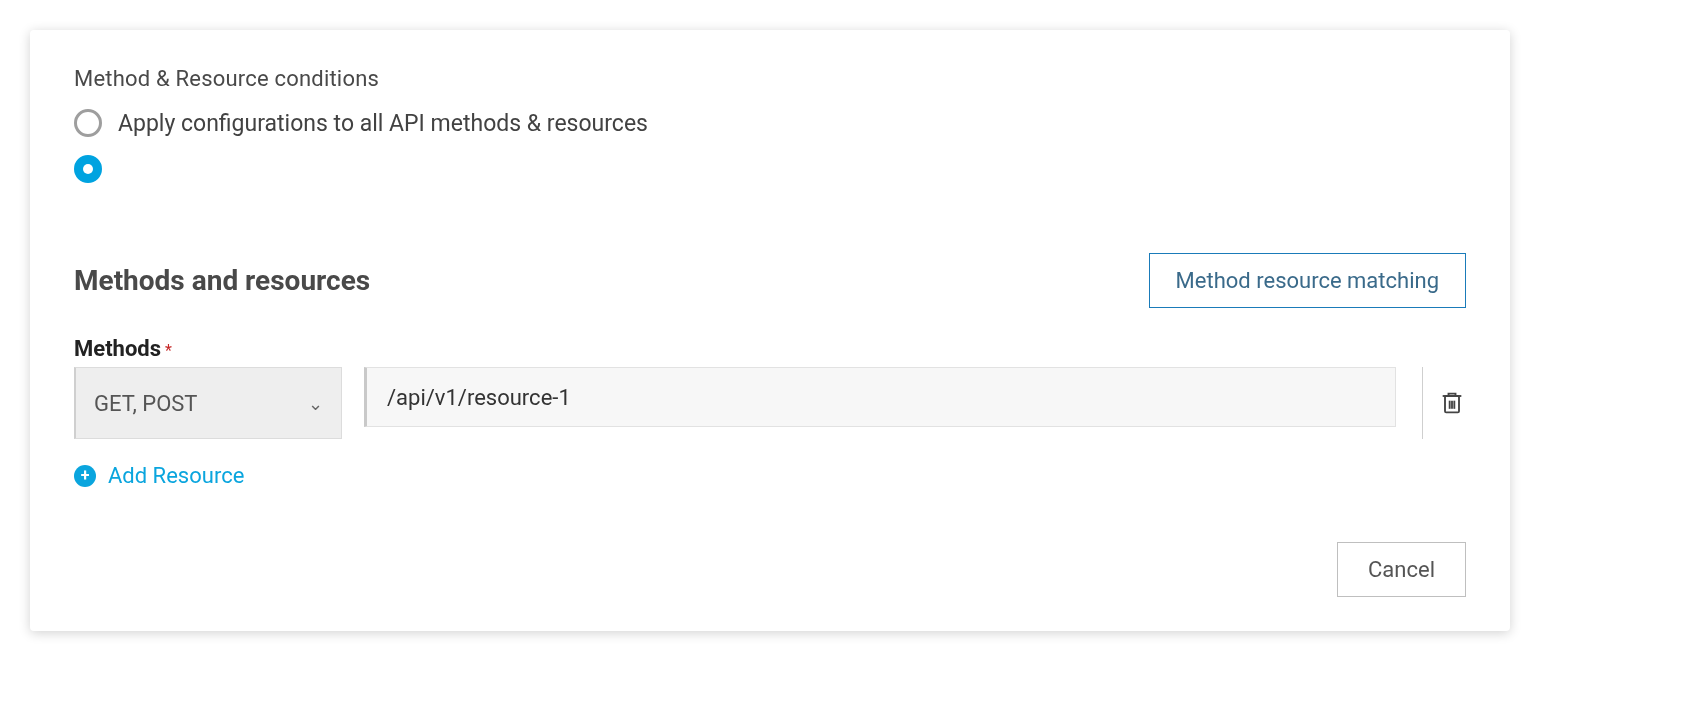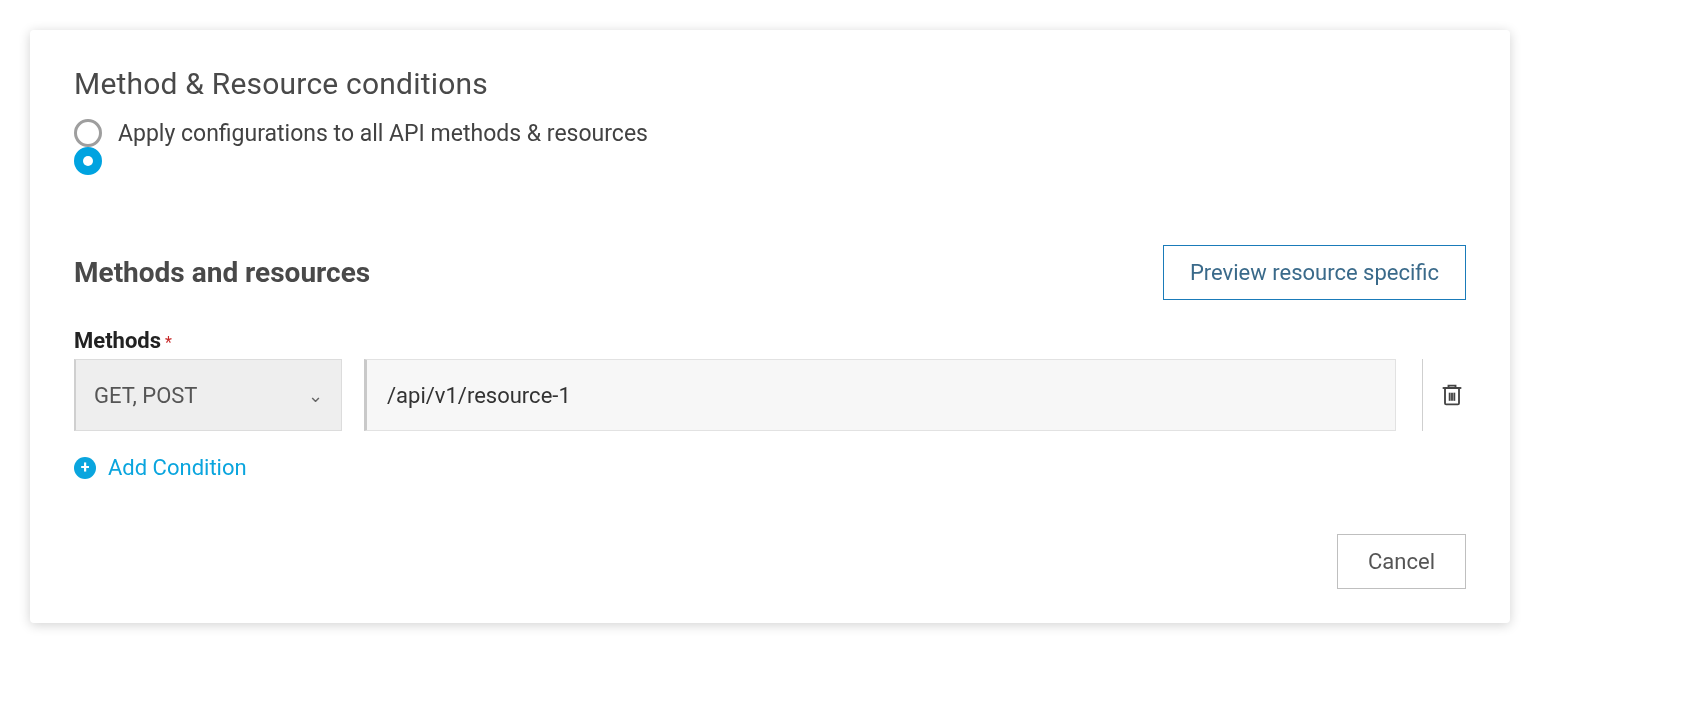--- a/index.html
+++ b/index.html
@@ -12,27 +12,27 @@
   }
   .panel {
     background: #fff;
     border-radius: 4px;
     box-shadow: 0 2px 12px rgba(0,0,0,0.18);
     padding: 36px 44px 34px 44px;
     width: 1480px;
     max-width: 100%;
   }
   .panel-title {
-    font-size: 30px;
+    font-size: 22px;
     font-weight: 400;
     color: #494949;
     margin: 0 0 18px 0;
     letter-spacing: 0.2px;
   }
-  .radio-group { display: flex; flex-direction: column; margin-bottom: 70px; }
+  .radio-group { display: flex; flex-direction: column; gap: 18px; margin-bottom: 70px; }
   .radio-row { display: flex; align-items: center; gap: 16px; cursor: pointer; }
   .radio-outer {
     width: 28px; height: 28px; border-radius: 50%;
     border: 3px solid #9e9e9e;
     display: inline-flex; align-items: center; justify-content: center;
     flex: 0 0 auto;
   }
   .radio-row.selected .radio-outer { border-color: #00a3e0; background:#00a3e0; }
   .radio-inner { width: 10px; height: 10px; border-radius: 50%; background: #fff; display:none; }
   .radio-row.selected .radio-inner { display:block; }
@@ -71,21 +71,21 @@
     font-size:22px; color:#555;
   }
   .chevron { font-size:18px; color:#666; }
   .uri-input-wrap {
     flex:1;
     border:1px solid #e2e2e2;
     border-left:3px solid #c9c9c9;
     background:#f7f7f7;
     display:flex; align-items:center;
     padding: 0 18px;
-    height:72px;
+    height:60px;
   }
   .uri-input {
     border:none; outline:none; background:transparent;
     font-size:22px; color:#333; width:100%;
     font-family: inherit;
   }
   .delete-btn {
     width:44px; display:flex; align-items:center; justify-content:center;
     cursor:pointer; color:#444;
     border-left:1px solid #cfcfcf;
@@ -119,21 +119,21 @@
     </div>
     <div class="radio-row selected">
       <span class="radio-outer">
           <span class="radio-inner"></span>
         </span>
     </div>
   </div>
 
   <div class="section-header-row">
     <h3 class="section-title">Methods and resources</h3>
-    <button class="preview-btn">Preview resource specific</button>
+    <button class="preview-btn">Method resource matching</button>
   </div>
 
   <div class="cols-header">
     <div class="col-methods">
       <span class="col-label">Methods</span><span class="req">*</span>
     </div>
   </div>
 
   <div class="condition-row">
     <div class="methods-select">
@@ -150,20 +150,20 @@
         <rect x="6" y="6" width="12" height="14" rx="1"></rect>
         <line x1="10" y1="10" x2="10" y2="17"></line>
         <line x1="12" y1="10" x2="12" y2="17"></line>
         <line x1="14" y1="10" x2="14" y2="17"></line>
       </svg>
     </div>
   </div>
 
   <div class="add-row">
     <span class="plus-circ">+</span>
-    <span>Add Condition</span>
+    <span>Add Resource</span>
   </div>
 
   <div class="footer">
     <button class="btn">Cancel</button>
   </div>
 
 </div>
 
 </body></html>

